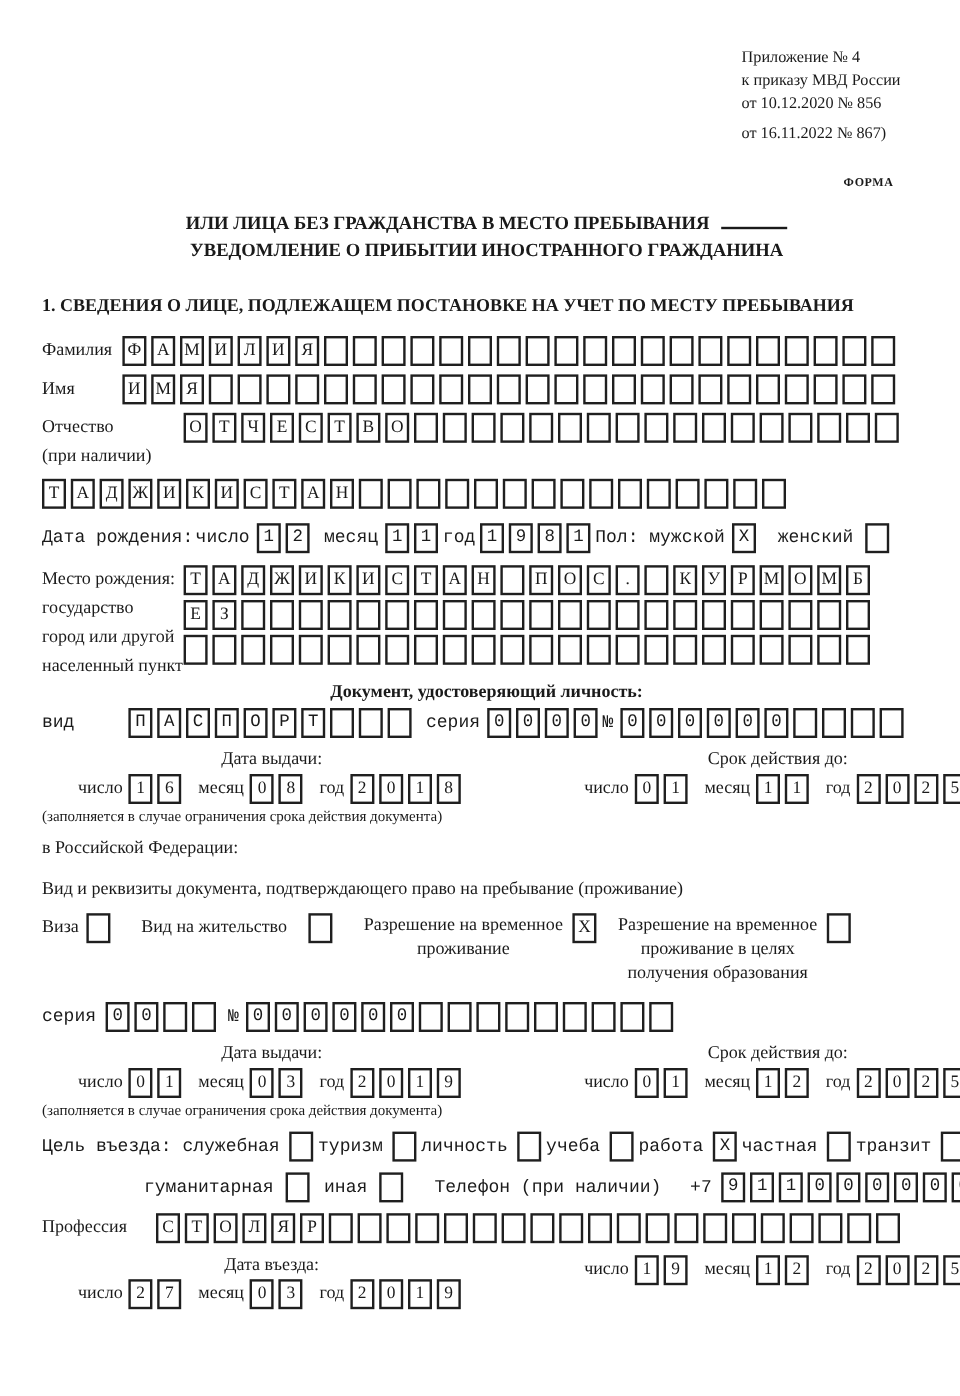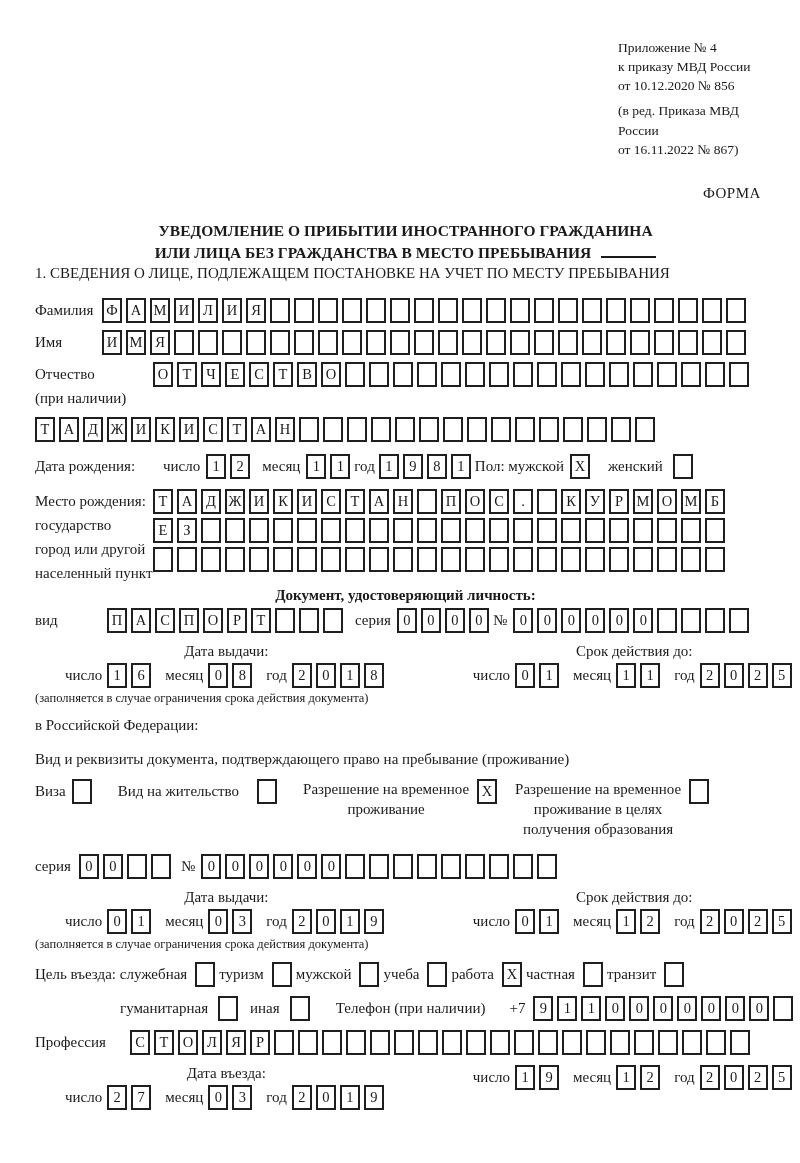--- a/index.html
+++ b/index.html
@@ -3,44 +3,44 @@
 <meta charset="utf-8">
 <style>
   html,body{margin:0;padding:0;background:#ffffff;}
   .page{
     width:800px;height:1163px;background:#ffffff;color:#1a1a1a;
     font-family:"Liberation Serif","DejaVu Serif",serif;
     box-sizing:border-box;padding:38px 24px 0 35px;position:relative;overflow:hidden;
   }
   .annex{margin-left:583px;font-size:13.5px;line-height:1.42;}
   .annex .amend{margin-top:6px;}
-  .forma{margin-left:668px;margin-top:26px;font-weight:normal;font-size:15px;letter-spacing:.5px;}
+  .forma{margin-left:668px;margin-top:26px;font-weight:bold;font-size:10px;letter-spacing:.5px;}
   .title{margin-top:18px;text-align:center;font-weight:bold;font-size:15.5px;line-height:1.45;}
   .blankline{display:inline-block;width:55px;border-bottom:2px solid #1a1a1a;height:12px;margin-left:10px;}
-  .s1{font-weight:normal;font-size:15px;}
+  .s1{margin-top:26px;font-weight:bold;font-size:15px;}
   .row{display:flex;align-items:flex-start;margin-top:7px;}
   .lbl{font-size:15px;line-height:24px;flex:none;}
   .w67{width:67px;}
   .w118{width:118px;}
   .w101{width:101px;}
   .w72{width:72px;}
   .w95{width:95px;}
   .cells{display:flex;flex:none;}
   .cell{
     display:inline-block;box-sizing:border-box;flex:none;
     width:20px;height:25px;border:2px solid #1f1f1f;margin-right:4px;
     text-align:center;font-size:14.5px;line-height:20px;background:#fff;
   }
   .multiline .line{display:block;}
   .stack{display:flex;flex-direction:column;gap:4px;}
-  .inrow{display:flex;align-items:center;}
+  .inrow{display:flex;align-items:center;font-family:Liberation Mono, monospace;}
   .inrow .lbl{line-height:25px;}
   .gap8{width:8px;flex:none;} .gap14{width:14px;flex:none;} .gap22{width:22px;flex:none;}
   .center-head{ text-align:center;font-weight:bold;font-size:15px;margin-top:10px;}
-  .dates{display:flex;margin-top:10px;}
+  .dates{display:flex;margin-top:10px;gap:14px;}
   .dgroup{display:flex;flex-direction:column;}
   .dhead{text-align:center;font-size:15px;margin-bottom:3px;}
   .dvals{display:flex;align-items:center;}
   .dvals .lbl{margin-right:5px;line-height:25px;}
   .dvals .cells{margin-right:10px;}
   .note{font-size:12.5px;margin-top:3px;}
   .note-right{padding-right:18px;}
   .plain{font-size:15px;margin-top:12px;line-height:1.5;}
   .optrow{display:flex;align-items:flex-start;margin-top:10px;}
   .opt{display:flex;align-items:flex-start;}
@@ -51,32 +51,31 @@
 </head>
 <body>
 
 <div class="page">
 
   <div class="annex">
     <div>Приложение № 4</div>
     <div>к приказу МВД России</div>
     <div>от 10.12.2020 № 856</div>
     <div class="amend">
-      <div>(в ред. Приказа МВД России</div>
       <div>от 16.11.2022 № 867)</div>
     </div>
   </div>
 
   <div class="forma">ФОРМА</div>
 
   <div class="title">
-    <div>УВЕДОМЛЕНИЕ О ПРИБЫТИИ ИНОСТРАННОГО ГРАЖДАНИНА</div>
     <div>
       <span>ИЛИ ЛИЦА БЕЗ ГРАЖДАНСТВА В МЕСТО ПРЕБЫВАНИЯ</span><span class="blankline"></span>
     </div>
+    <div>УВЕДОМЛЕНИЕ О ПРИБЫТИИ ИНОСТРАННОГО ГРАЖДАНИНА</div>
   </div>
 
   <div class="s1">1. СВЕДЕНИЯ О ЛИЦЕ, ПОДЛЕЖАЩЕМ ПОСТАНОВКЕ НА УЧЕТ ПО МЕСТУ ПРЕБЫВАНИЯ</div>
 
   <div class="row" style="margin-top:16px;">
     <span class="lbl w67">Фамилия</span>
     <span class="cells">
         <span class="cell">Ф</span>
         <span class="cell">А</span>
         <span class="cell">М</span>
@@ -530,21 +529,21 @@
 
   <div class="row inrow" style="margin-top:10px;">
     <span class="lbl" style="margin-right:8px;">Цель въезда: служебная</span>
     <span class="cells box">
         <span class="cell"></span>
       </span>
     <span class="lbl" style="margin-right:8px;">туризм</span>
     <span class="cells box">
         <span class="cell"></span>
       </span>
-    <span class="lbl" style="margin-right:8px;">мужской</span>
+    <span class="lbl" style="margin-right:8px;">личность</span>
     <span class="cells box">
         <span class="cell"></span>
       </span>
     <span class="lbl" style="margin-right:8px;text-align:center;">учеба</span>
     <span class="cells box">
         <span class="cell"></span>
       </span>
     <span class="lbl" style="margin-right:8px;text-align:center;">работа</span>
     <span class="cells box">
         <span class="cell">X</span>

